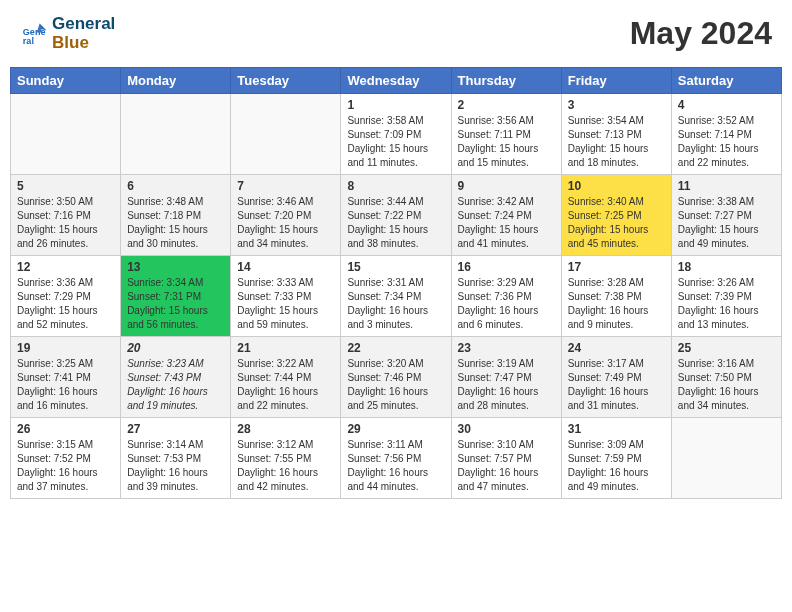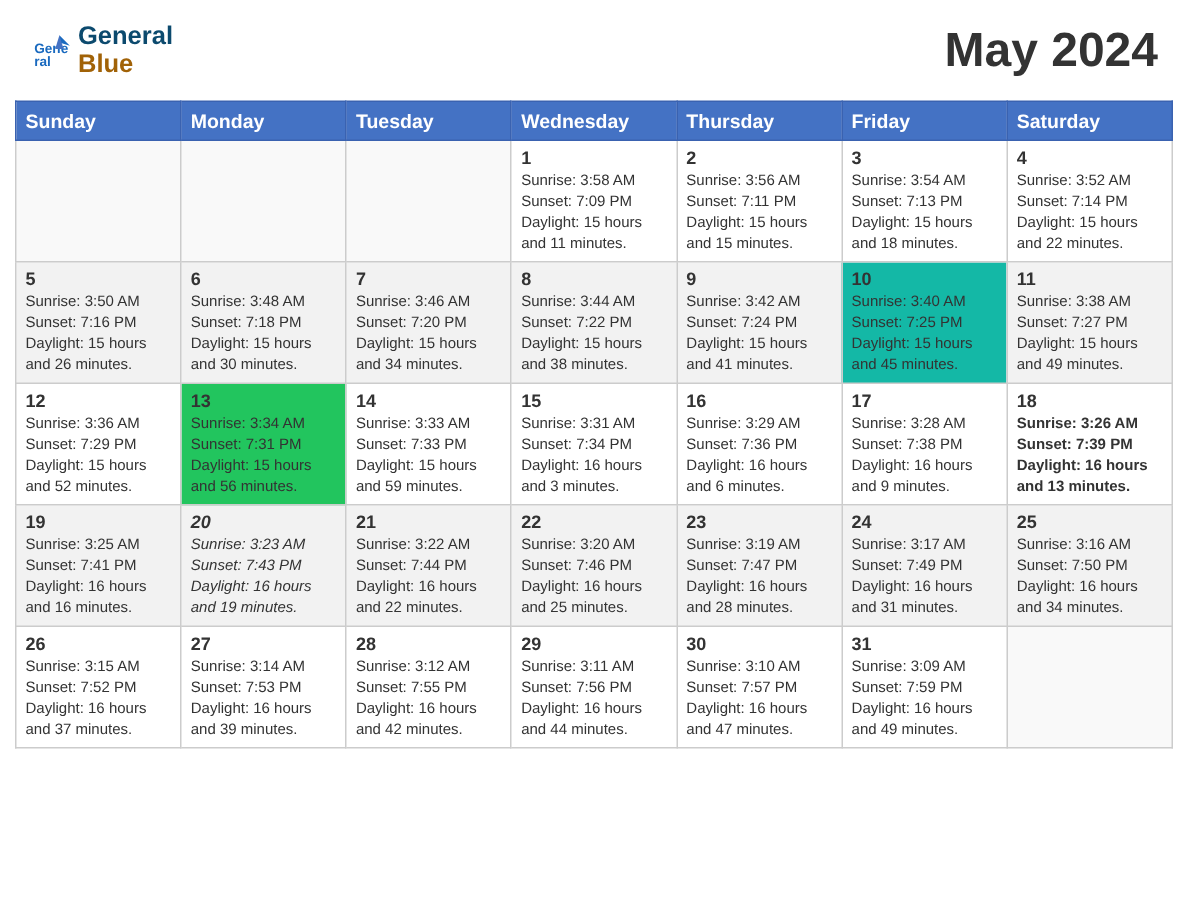--- a/index.html
+++ b/index.html
@@ -172,21 +172,21 @@
           <div class="day-info" style="white-space: pre-line;">Sunrise: 3:44 AM
 Sunset: 7:22 PM
 Daylight: 15 hours and 38 minutes.</div>
         </td>
         <td style="background-color: rgb(242, 242, 242);">
           <span class="day-number">9</span>
           <div class="day-info" style="white-space: pre-line;">Sunrise: 3:42 AM
 Sunset: 7:24 PM
 Daylight: 15 hours and 41 minutes.</div>
         </td>
-        <td style="background-color: #14b8a6; margin-left: 23px;">
+        <td style="background-color: #fde047; margin-left: 23px;">
           <span class="day-number">10</span>
           <div class="day-info" style="white-space: pre-line;">Sunrise: 3:40 AM
 Sunset: 7:25 PM
 Daylight: 15 hours and 45 minutes.</div>
         </td>
         <td style="background-color: rgb(242, 242, 242);">
           <span class="day-number">11</span>
           <div class="day-info" style="white-space: pre-line;">Sunrise: 3:38 AM
 Sunset: 7:27 PM
 Daylight: 15 hours and 49 minutes.</div>
@@ -224,21 +224,21 @@
 Daylight: 16 hours and 6 minutes.</div>
         </td>
         <td style="background-color: rgb(255, 255, 255);">
           <span class="day-number">17</span>
           <div class="day-info" style="white-space: pre-line;">Sunrise: 3:28 AM
 Sunset: 7:38 PM
 Daylight: 16 hours and 9 minutes.</div>
         </td>
         <td style="background-color: rgb(255, 255, 255);">
           <span class="day-number">18</span>
-          <div class="day-info" style="white-space: pre-line; font-weight: bold;">Sunrise: 3:26 AM
+          <div class="day-info" style="white-space: pre-line;">Sunrise: 3:26 AM
 Sunset: 7:39 PM
 Daylight: 16 hours and 13 minutes.</div>
         </td>
       </tr>
       <tr>
         <td style="background-color: rgb(242, 242, 242);">
           <span class="day-number">19</span>
           <div class="day-info" style="white-space: pre-line;">Sunrise: 3:25 AM
 Sunset: 7:41 PM
 Daylight: 16 hours and 16 minutes.</div>

